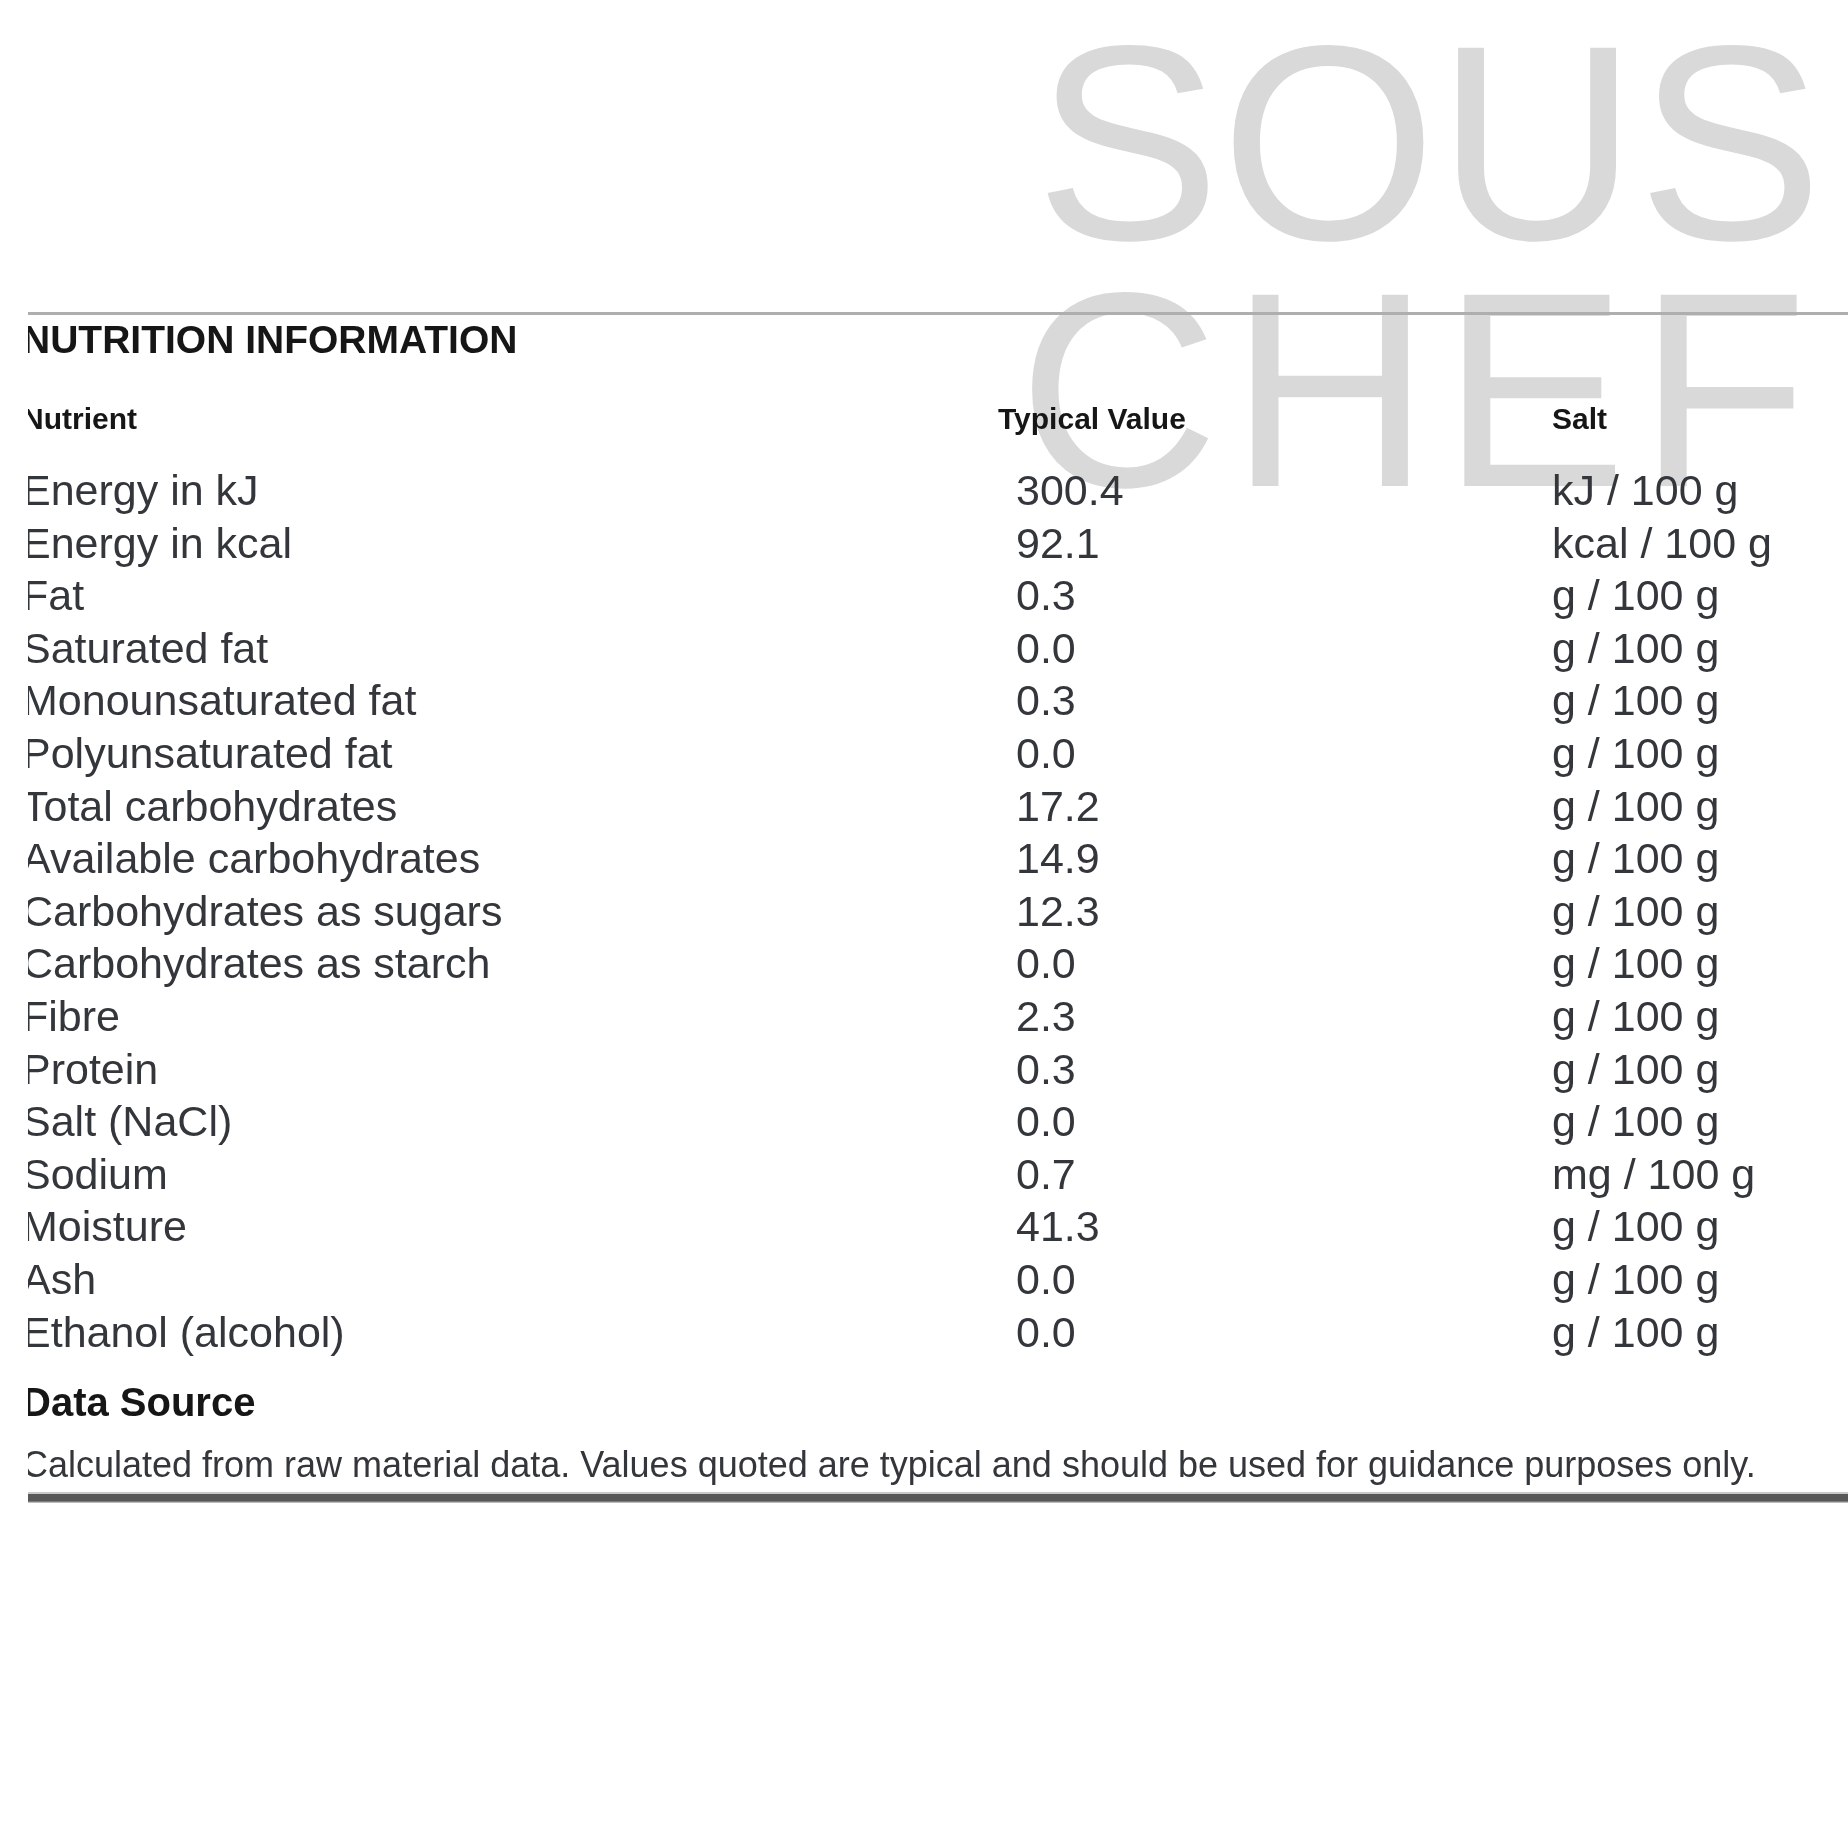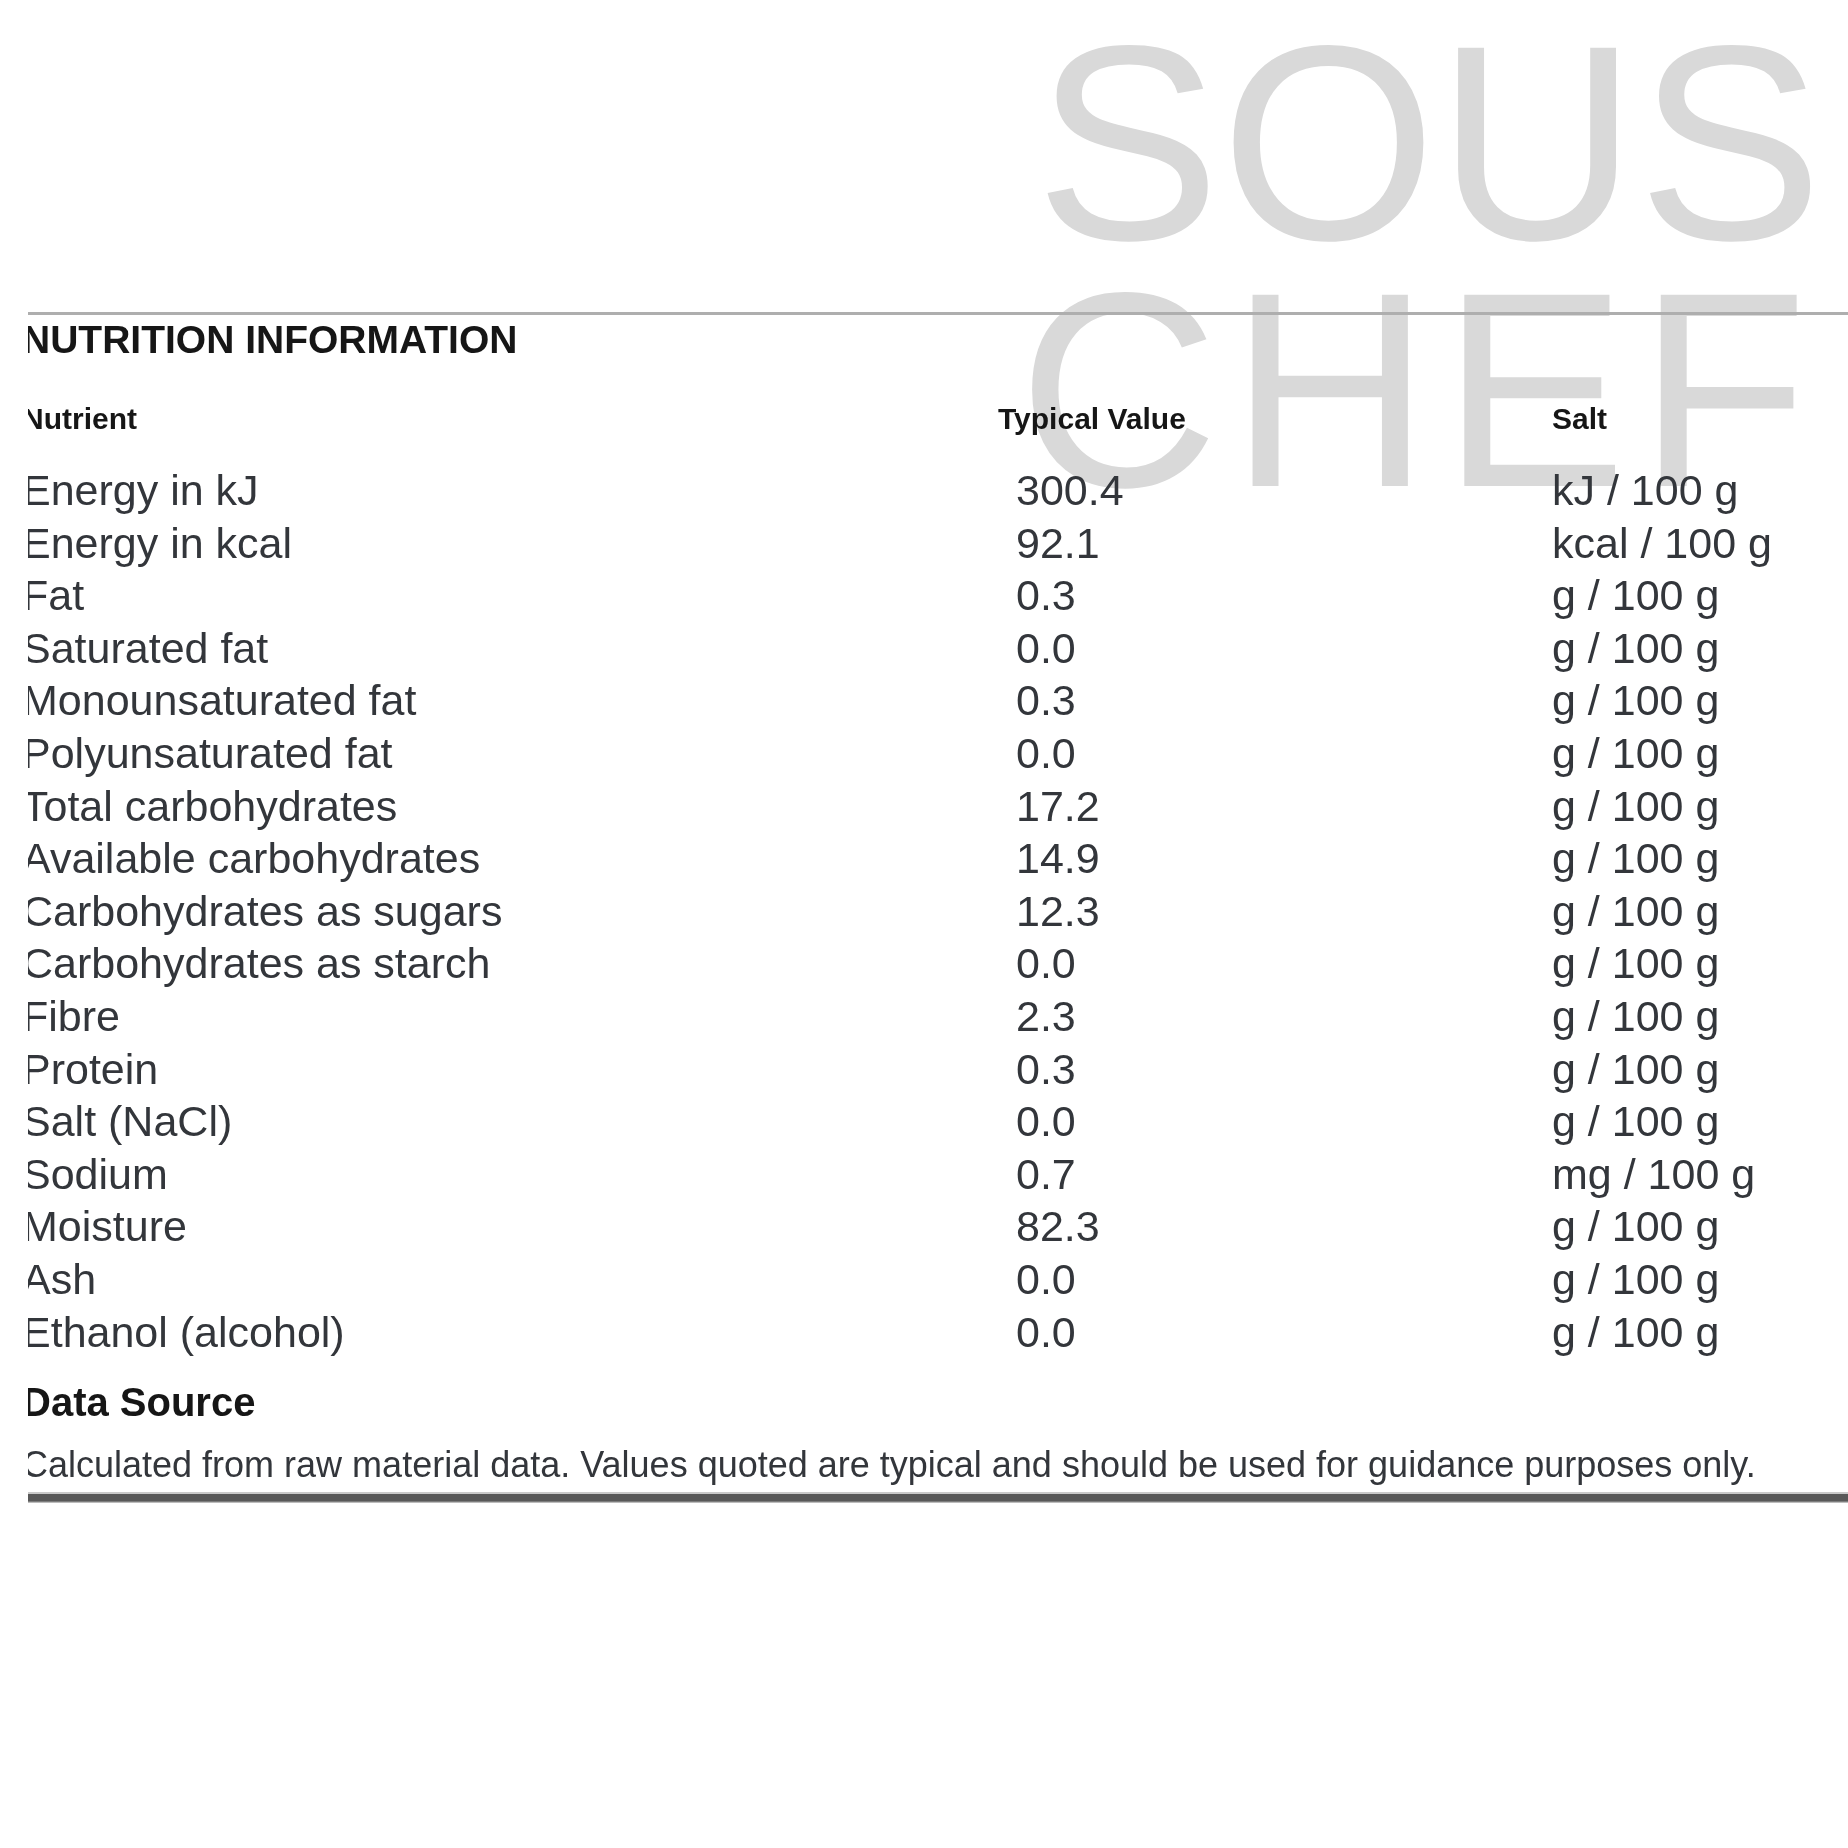--- a/index.html
+++ b/index.html
@@ -183,21 +183,21 @@
     <span class="c2">0.0</span>
     <span class="c3">g / 100 g</span>
   </div>
         <div class="t-row">
     <span class="c1">Sodium</span>
     <span class="c2">0.7</span>
     <span class="c3">mg / 100 g</span>
   </div>
         <div class="t-row">
     <span class="c1">Moisture</span>
-    <span class="c2">82.3</span>
+    <span class="c2">41.3</span>
     <span class="c3">g / 100 g</span>
   </div>
         <div class="t-row">
     <span class="c1">Ash</span>
     <span class="c2">0.0</span>
     <span class="c3">g / 100 g</span>
   </div>
         <div class="t-row">
     <span class="c1">Ethanol (alcohol)</span>
     <span class="c2">0.0</span>

